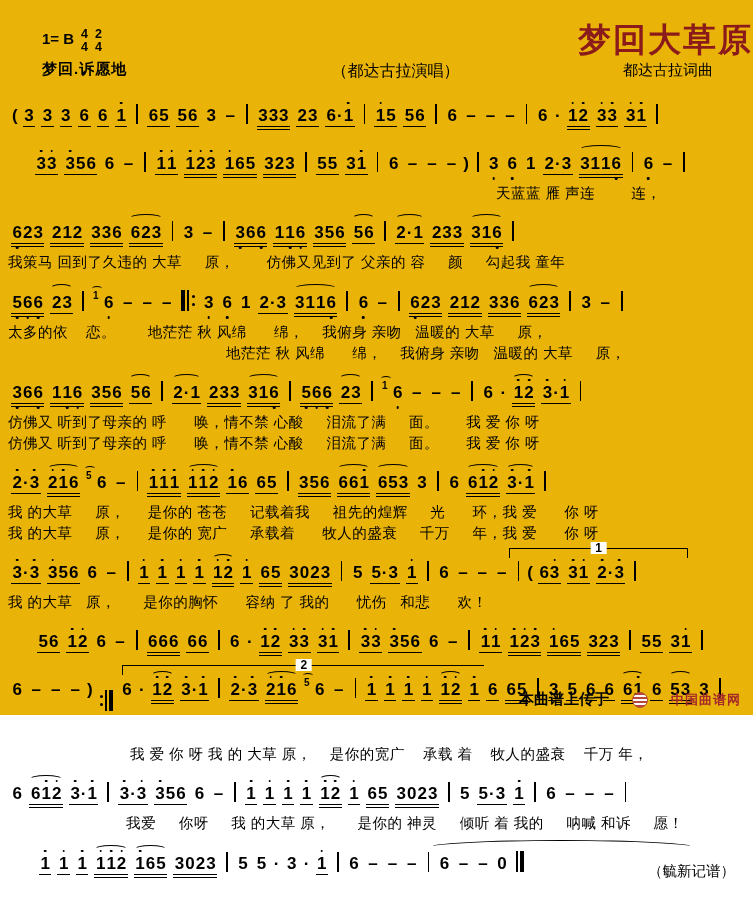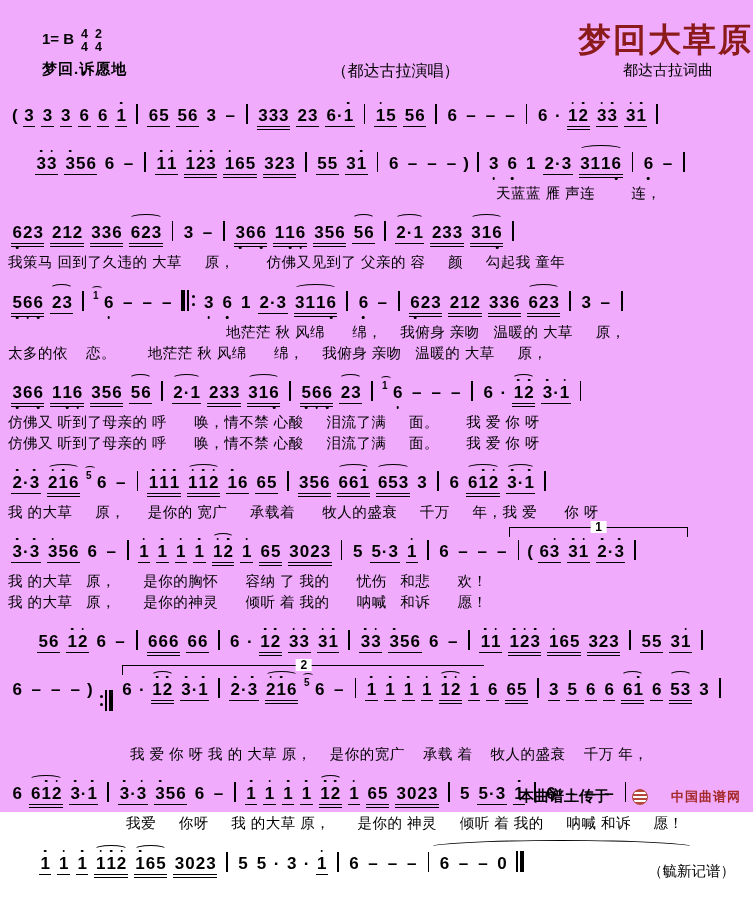--- a/index.html
+++ b/index.html
@@ -1,18 +1,18 @@
 <!DOCTYPE html>
 <html><head>
 <meta charset="utf-8">
 <style>
   html,body{margin:0;padding:0;background:#fff;}
   body{width:753px;height:905px;overflow:hidden;
        font-family:"Liberation Sans","DejaVu Sans",sans-serif;color:#000;}
-  .page{position:relative;width:753px;height:812px;background:#f0abfc;box-sizing:border-box;padding-top:6px;}
+  .page{position:relative;width:753px;height:715px;background:#eab308;box-sizing:border-box;padding-top:6px;}
 
   
   .header{position:relative;height:84px;}
   .key-block{position:absolute;left:42px;top:18px;font-size:15px;font-weight:bold;}
   .key-line{display:flex;align-items:center;}
   .frac{display:inline-flex;flex-direction:column;line-height:1.02;font-size:12.5px;
         text-align:center;margin-left:7px;font-weight:bold;}
   .tempo{font-weight:bold;font-size:15px;margin-top:6px;letter-spacing:1px;}
   .title{position:absolute;left:0;right:0;top:12px;text-align:right;
          font-size:33px;font-weight:bold;letter-spacing:2px;}
@@ -114,36 +114,36 @@
       </div>
       <div class="row row4">
         <div class="music"><span class="tok u2"><span class="ch db">5</span><span class="ch db">6</span><span class="ch db">6</span></span><span class="tok arc u1"><span class="ch">2</span><span class="ch">3</span></span><span class="bar"></span><span class="grace">1</span><span class="tok"><span class="ch db">6</span></span><span class="dash">–</span><span class="dash">–</span><span class="dash">–</span><span class="rbar">
             <span class="thick"></span>
             <span class="thin"></span>
             <span class="dots">
               <i></i>
               <i></i>
             </span>
           </span><span class="tok"><span class="ch db">3</span></span><span class="tok"><span class="ch db">6</span></span><span class="tok"><span class="ch">1</span></span><span class="tok u1"><span class="ch">2</span><span class="ch">·</span><span class="ch">3</span></span><span class="tok arc u2"><span class="ch">3</span><span class="ch">1</span><span class="ch">1</span><span class="ch db">6</span></span><span class="bar"></span><span class="tok"><span class="ch db">6</span></span><span class="dash">–</span><span class="bar"></span><span class="tok u2"><span class="ch db">6</span><span class="ch">2</span><span class="ch">3</span></span><span class="tok u2"><span class="ch">2</span><span class="ch">1</span><span class="ch">2</span></span><span class="tok u2"><span class="ch">3</span><span class="ch">3</span><span class="ch">6</span></span><span class="tok arc u2"><span class="ch">6</span><span class="ch">2</span><span class="ch">3</span></span><span class="bar"></span><span class="tok"><span class="ch">3</span></span><span class="dash">–</span><span class="bar"></span></div>
+        <div class="lyric l1">太多的依    恋。       地茫茫 秋 风绵      绵，    我俯身 亲吻   温暖的 大草     原，</div>
         <div class="lyric l2">地茫茫 秋 风绵      绵，    我俯身 亲吻   温暖的 大草     原，</div>
-        <div class="lyric l1">太多的依    恋。       地茫茫 秋 风绵      绵，    我俯身 亲吻   温暖的 大草     原，</div>
       </div>
       <div class="row row5">
         <div class="music"><span class="tok u2"><span class="ch db">3</span><span class="ch">6</span><span class="ch db">6</span></span><span class="tok u2"><span class="ch">1</span><span class="ch db">1</span><span class="ch db">6</span></span><span class="tok u2"><span class="ch">3</span><span class="ch">5</span><span class="ch">6</span></span><span class="tok arc u1"><span class="ch">5</span><span class="ch">6</span></span><span class="bar"></span><span class="tok arc u1"><span class="ch">2</span><span class="ch">·</span><span class="ch">1</span></span><span class="tok u2"><span class="ch">2</span><span class="ch">3</span><span class="ch">3</span></span><span class="tok arc u2"><span class="ch">3</span><span class="ch">1</span><span class="ch db">6</span></span><span class="bar"></span><span class="tok u2"><span class="ch db">5</span><span class="ch db">6</span><span class="ch db">6</span></span><span class="tok arc u1"><span class="ch">2</span><span class="ch">3</span></span><span class="bar"></span><span class="grace">1</span><span class="tok"><span class="ch db">6</span></span><span class="dash">–</span><span class="dash">–</span><span class="dash">–</span><span class="bar"></span><span class="tok"><span class="ch">6</span></span><span class="dotsep">·</span><span class="tok arc u2"><span class="ch da">1</span><span class="ch da">2</span></span><span class="tok u1"><span class="ch da">3</span><span class="ch">·</span><span class="ch da">1</span></span><span class="bar"></span></div>
         <div class="lyric l1">仿佛又 听到了母亲的 呼      唤，情不禁 心酸     泪流了满     面。      我 爱 你 呀</div>
         <div class="lyric l2">仿佛又 听到了母亲的 呼      唤，情不禁 心酸     泪流了满     面。      我 爱 你 呀</div>
       </div>
       <div class="row row6">
         <div class="music"><span class="tok u1"><span class="ch da">2</span><span class="ch">·</span><span class="ch da">3</span></span><span class="tok arc u2"><span class="ch da">2</span><span class="ch da">1</span><span class="ch">6</span></span><span class="grace">5</span><span class="tok"><span class="ch">6</span></span><span class="dash">–</span><span class="bar"></span><span class="tok u2"><span class="ch da">1</span><span class="ch da">1</span><span class="ch da">1</span></span><span class="tok arc u2"><span class="ch da">1</span><span class="ch da">1</span><span class="ch da">2</span></span><span class="tok u1"><span class="ch da">1</span><span class="ch">6</span></span><span class="tok u1"><span class="ch">6</span><span class="ch">5</span></span><span class="bar"></span><span class="tok u2"><span class="ch">3</span><span class="ch">5</span><span class="ch">6</span></span><span class="tok arc u2"><span class="ch">6</span><span class="ch">6</span><span class="ch da">1</span></span><span class="tok arc u2"><span class="ch">6</span><span class="ch">5</span><span class="ch">3</span></span><span class="tok"><span class="ch">3</span></span><span class="bar"></span><span class="tok"><span class="ch">6</span></span><span class="tok arc u2"><span class="ch">6</span><span class="ch da">1</span><span class="ch da">2</span></span><span class="tok arc u1"><span class="ch da">3</span><span class="ch">·</span><span class="ch da">1</span></span><span class="bar"></span></div>
+        <div class="lyric l1">我 的大草     原，     是你的 苍苍     记载着我     祖先的煌辉     光      环，我 爱      你 呀</div>
         <div class="lyric l2">我 的大草     原，     是你的 宽广     承载着      牧人的盛衰     千万     年，我 爱      你 呀</div>
       </div>
       <div class="row row7">
         <div class="music"><span class="tok u1"><span class="ch da">3</span><span class="ch">·</span><span class="ch da">3</span></span><span class="tok u1"><span class="ch da">3</span><span class="ch">5</span><span class="ch">6</span></span><span class="tok"><span class="ch">6</span></span><span class="dash">–</span><span class="bar"></span><span class="tok u1"><span class="ch da">1</span></span><span class="tok u1"><span class="ch da">1</span></span><span class="tok u1"><span class="ch da">1</span></span><span class="tok u1"><span class="ch da">1</span></span><span class="tok arc u2"><span class="ch da">1</span><span class="ch da">2</span></span><span class="tok u1"><span class="ch da">1</span></span><span class="tok u2"><span class="ch">6</span><span class="ch">5</span></span><span class="tok u2"><span class="ch">3</span><span class="ch">0</span><span class="ch">2</span><span class="ch">3</span></span><span class="bar"></span><span class="tok"><span class="ch">5</span></span><span class="tok u1"><span class="ch">5</span><span class="ch">·</span><span class="ch">3</span></span><span class="tok u1"><span class="ch da">1</span></span><span class="bar"></span><span class="tok"><span class="ch">6</span></span><span class="dash">–</span><span class="dash">–</span><span class="dash">–</span><span class="bar"></span><span class="paren">(</span><span class="tok u1"><span class="ch">6</span><span class="ch da">3</span></span><span class="tok u1"><span class="ch da">3</span><span class="ch da">1</span></span><span class="tok u1"><span class="ch da">2</span><span class="ch">·</span><span class="ch da">3</span></span><span class="bar"></span></div>
         <div class="lyric l1">我 的大草   原，      是你的胸怀      容纳 了 我的      忧伤   和悲      欢！</div>
-        <div class="lyric l2">我 的大草   原，      是你的神灵      倾听 着 我的      呐喊   和诉      愿！</div>
         <div class="volta vr" style="left: 68%; width: 24%;">
           <span>1</span>
         </div>
       </div>
       <div class="row row8">
         <div class="music"><span class="tok u1"><span class="ch">5</span><span class="ch">6</span></span><span class="tok u1"><span class="ch da">1</span><span class="ch da">2</span></span><span class="tok"><span class="ch">6</span></span><span class="dash">–</span><span class="bar"></span><span class="tok u2"><span class="ch">6</span><span class="ch">6</span><span class="ch">6</span></span><span class="tok u1"><span class="ch">6</span><span class="ch">6</span></span><span class="bar"></span><span class="tok"><span class="ch">6</span></span><span class="dotsep">·</span><span class="tok u2"><span class="ch da">1</span><span class="ch da">2</span></span><span class="tok u1"><span class="ch da">3</span><span class="ch da">3</span></span><span class="tok u1"><span class="ch da">3</span><span class="ch da">1</span></span><span class="bar"></span><span class="tok u1"><span class="ch da">3</span><span class="ch da">3</span></span><span class="tok u1"><span class="ch da">3</span><span class="ch">5</span><span class="ch">6</span></span><span class="tok"><span class="ch">6</span></span><span class="dash">–</span><span class="bar"></span><span class="tok u1"><span class="ch da">1</span><span class="ch da">1</span></span><span class="tok u2"><span class="ch da">1</span><span class="ch da">2</span><span class="ch da">3</span></span><span class="tok u2"><span class="ch da">1</span><span class="ch">6</span><span class="ch">5</span></span><span class="tok u2"><span class="ch">3</span><span class="ch">2</span><span class="ch">3</span></span><span class="bar"></span><span class="tok u1"><span class="ch">5</span><span class="ch">5</span></span><span class="tok u1"><span class="ch">3</span><span class="ch da">1</span></span><span class="bar"></span></div>
       </div>
       <div class="row row9">
         <div class="music"><span class="tok"><span class="ch">6</span></span><span class="dash">–</span><span class="dash">–</span><span class="dash">–</span><span class="paren">)</span><span class="rbar">
             <span class="dots">

